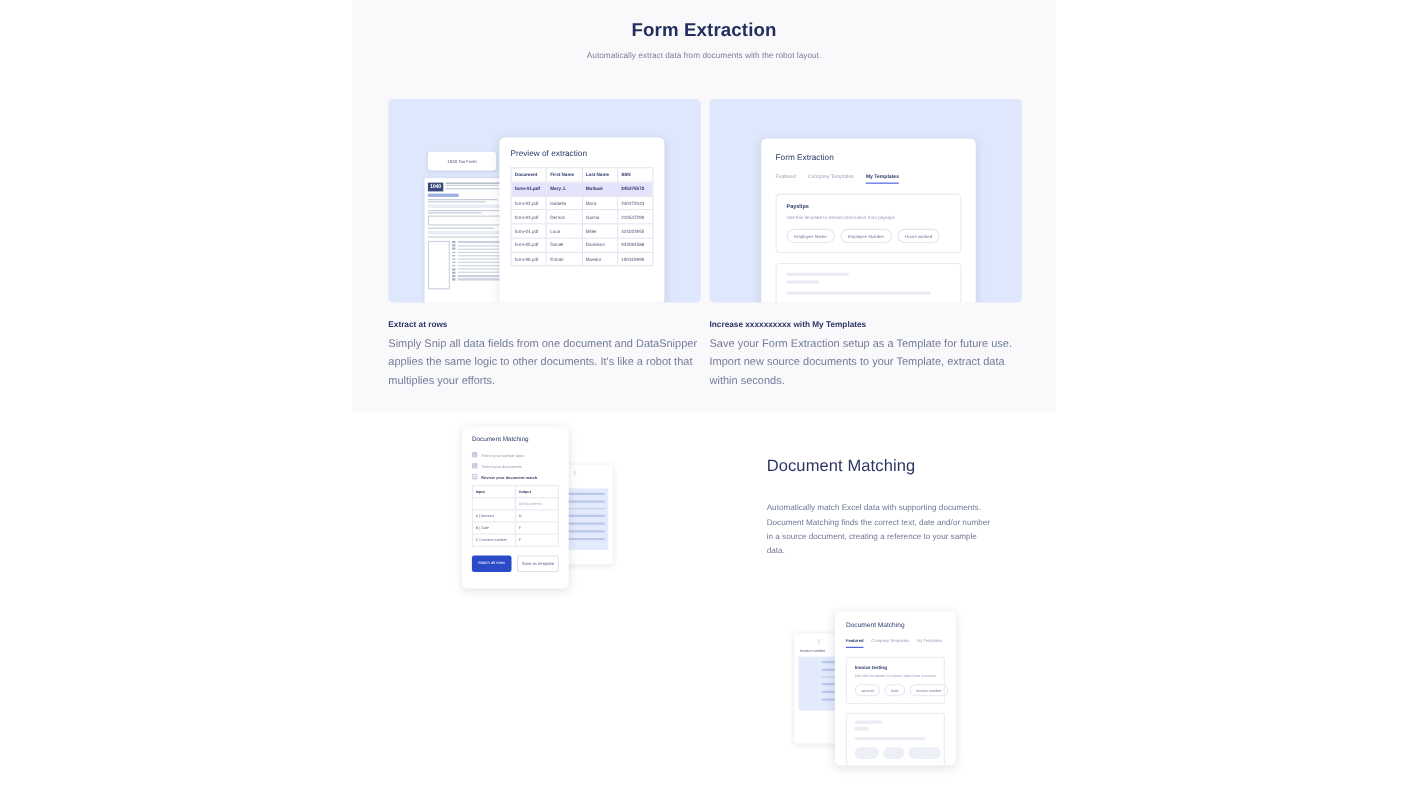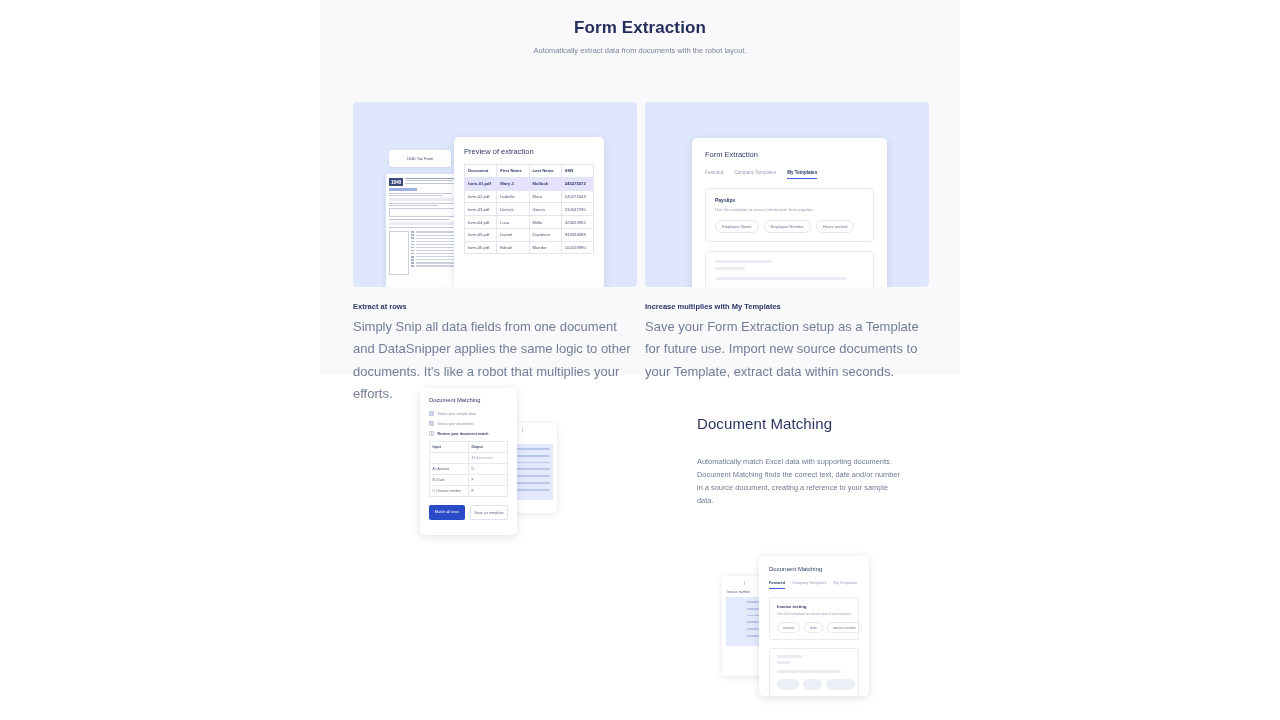--- a/index.html
+++ b/index.html
@@ -21,30 +21,30 @@
     letter-spacing: .1px; padding-top: 18px;
   }
   .fe-sub {
     text-align: center; color: #7b839e; font-size: 7.5px; margin-top: 8px;
   }
 
   .fe-cards {
     position: absolute; left: 33px; top: 90px; width: 575px;
     display: flex; gap: 8px;
   }
-  .fe-card { width: 336px; margin-top: 12px; }
+  .fe-card { width: 336px; }
   .fe-art {
     position: relative; width: 284px; height: 185px;
     background: #dee7fb; border-radius: 4px; overflow: hidden;
   }
   .fe-cap-title {
     margin-top: 15px; color: #2b3566; font-size: 7.5px; font-weight: 700;
   }
   .fe-cap-body {
-    margin-top: 5px; color: #737c99; font-size: 13px; line-height: 1.72;
+    margin-top: 5px; color: #737c99; font-size: 10px; line-height: 1.72;
   }
 
   
   .taxform-wrap { position: absolute; left: 33px; top: 48px; width: 76px; }
   .taxform-chip {
     width: 62px; height: 17px; background: #fff; border-radius: 3px;
     box-shadow: 0 1px 3px rgba(40,50,90,.10);
     display: flex; align-items: center; justify-content: center;
     color: #49516f; font-size: 4px; margin-left: 3px;
   }
@@ -359,21 +359,21 @@
               </div>
             </div>
             <div class="fx-item">
               <div class="sk" style="width:38%"></div>
               <div class="sk" style="width:20%;margin-top:4px"></div>
               <div class="sk" style="width:88%;height:2.5px;margin-top:7px"></div>
 
             </div>
           </div>
         </div>
-        <div class="fe-cap-title">Increase multiplies with My Templates</div>
+        <div class="fe-cap-title">Increase xxxxxxxxxx with My Templates</div>
         <div class="fe-cap-body">Save your Form Extraction setup as a Template for future use. Import new source documents to your Template, extract data within seconds.</div>
       </div>
 
     </div>
   </section>
 
   <div class="dm-art">
     <div class="dm-side">
       <div class="dm-side-top">
         <span class="dm-side-dot"></span>

